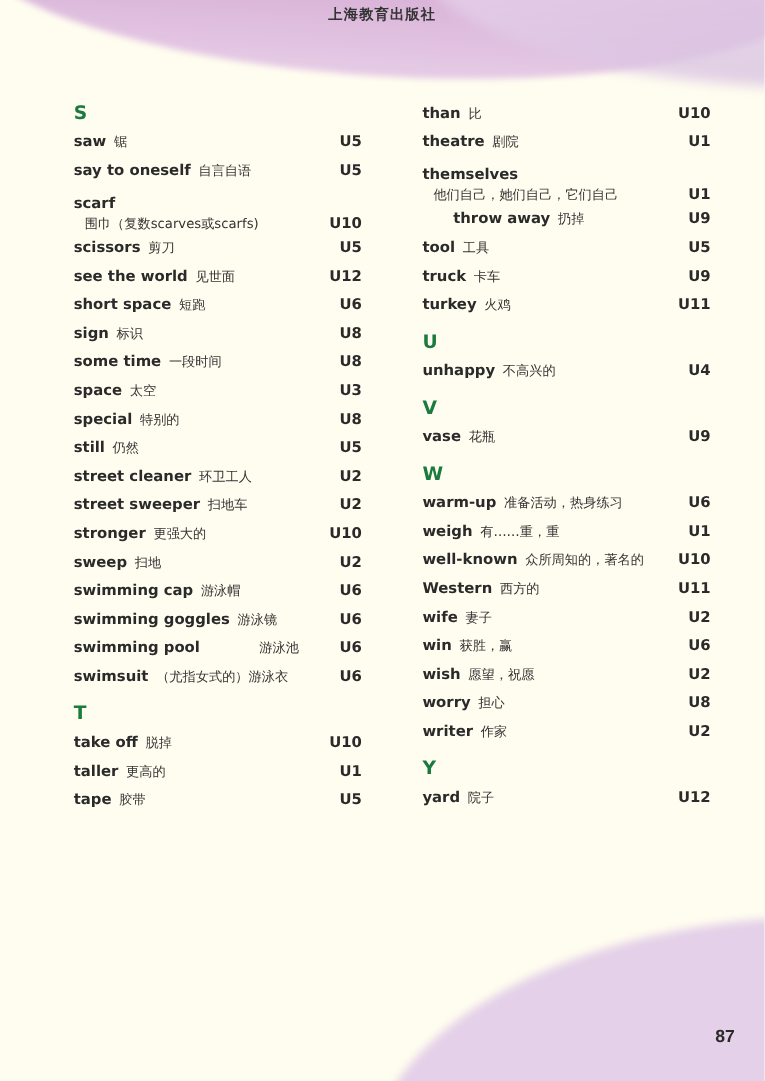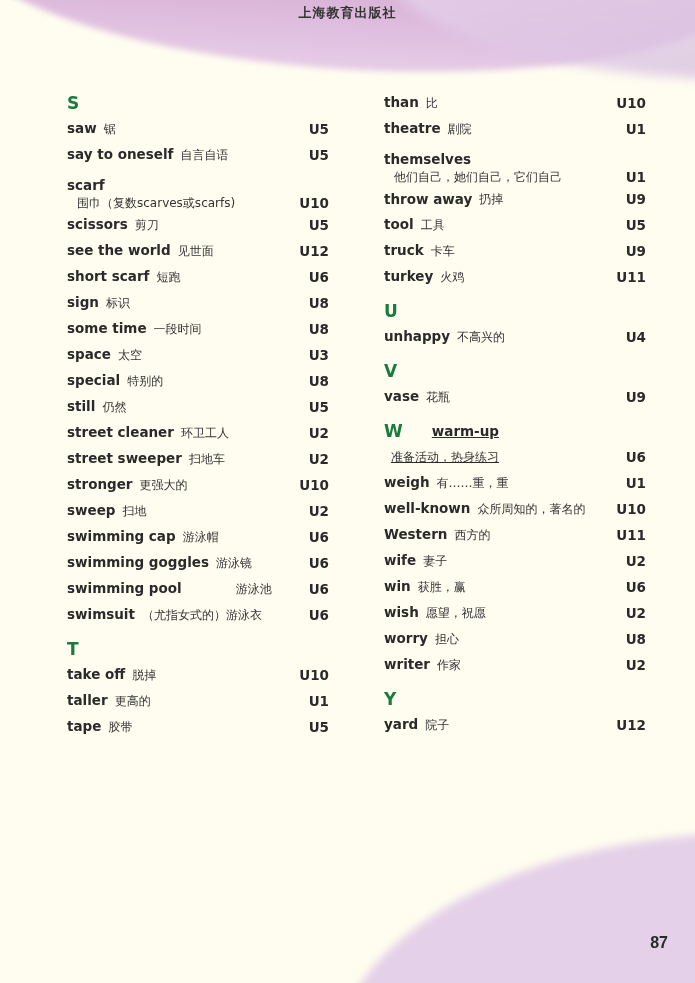--- a/index.html
+++ b/index.html
@@ -98,21 +98,21 @@
     </div>
     <div class="entry">
       <div class="main" style="flex-direction: row; align-items: baseline;">
         <span class="word">see the world</span>
         <span class="cn">见世面</span>
       </div>
       <span class="unit">U12</span>
     </div>
     <div class="entry">
       <div class="main" style="flex-direction: row; align-items: baseline;">
-        <span class="word b">short scarf</span>
+        <span class="word b">short space</span>
         <span class="cn">短跑</span>
       </div>
       <span class="unit">U6</span>
     </div>
     <div class="entry">
       <div class="main" style="flex-direction: row; align-items: baseline;">
         <span class="word">sign</span>
         <span class="cn">标识</span>
       </div>
       <span class="unit">U8</span>
@@ -240,21 +240,21 @@
       <span class="unit">U1</span>
     </div>
     <div class="entry two">
       <div class="main">
         <span class="word">themselves</span>
         <span class="cn">他们自己，她们自己，它们自己</span>
       </div>
       <span class="unit">U1</span>
     </div>
     <div class="entry">
-      <div class="main" style="flex-direction: row; align-items: flex-start;">
+      <div class="main" style="flex-direction: row; align-items: flex-start; margin-left: 28px;">
         <span class="word">throw away</span>
         <span class="cn">扔掉</span>
       </div>
       <span class="unit">U9</span>
     </div>
     <div class="entry">
       <div class="main" style="flex-direction: row; align-items: baseline;">
         <span class="word b">tool</span>
         <span class="cn">工具</span>
       </div>
@@ -285,21 +285,21 @@
     <div class="letter gap">V</div>
     <div class="entry">
       <div class="main" style="flex-direction: row; align-items: baseline;">
         <span class="word">vase</span>
         <span class="cn">花瓶</span>
       </div>
       <span class="unit">U9</span>
     </div>
     <div class="letter gap">W</div>
     <div class="entry">
-      <div class="main" style="flex-direction: column; align-items: flex-end; text-decoration: underline;">
+      <div class="main" style="flex-direction: row; align-items: flex-end;">
         <span class="word">warm-up</span>
         <span class="cn">准备活动，热身练习</span>
       </div>
       <span class="unit">U6</span>
     </div>
     <div class="entry">
       <div class="main" style="flex-direction: row; align-items: baseline;">
         <span class="word b">weigh</span>
         <span class="cn">有……重，重</span>
       </div>

